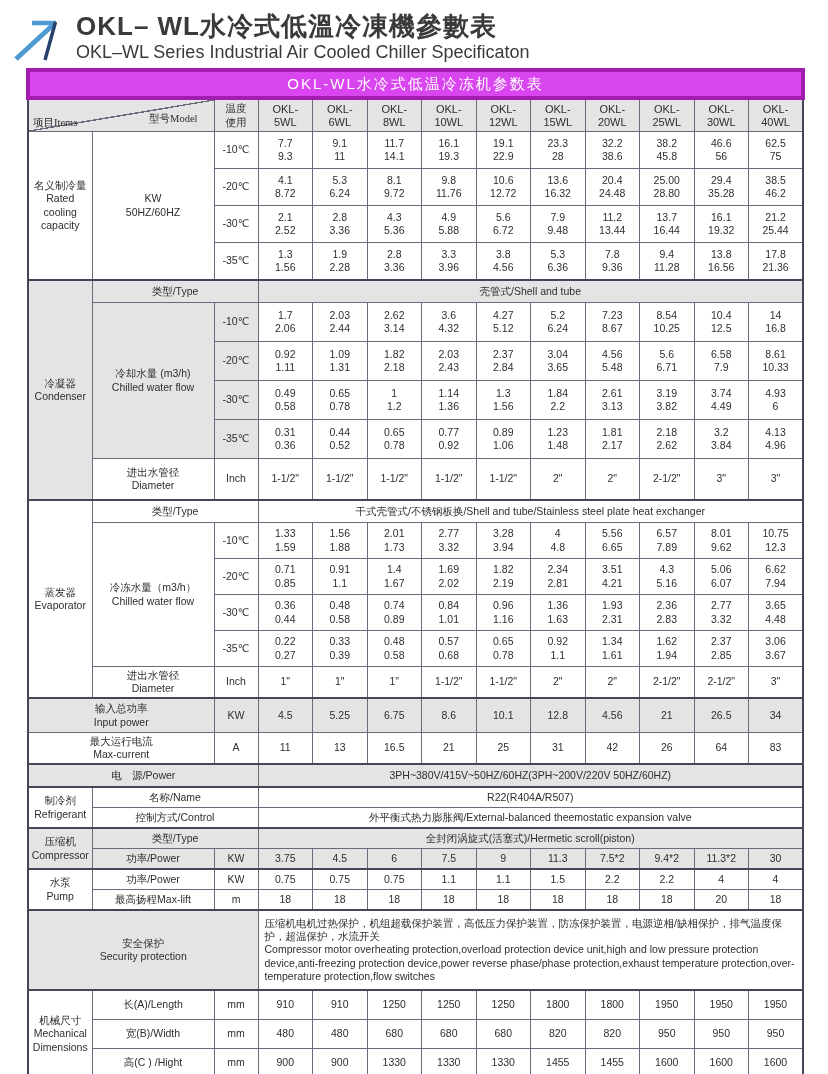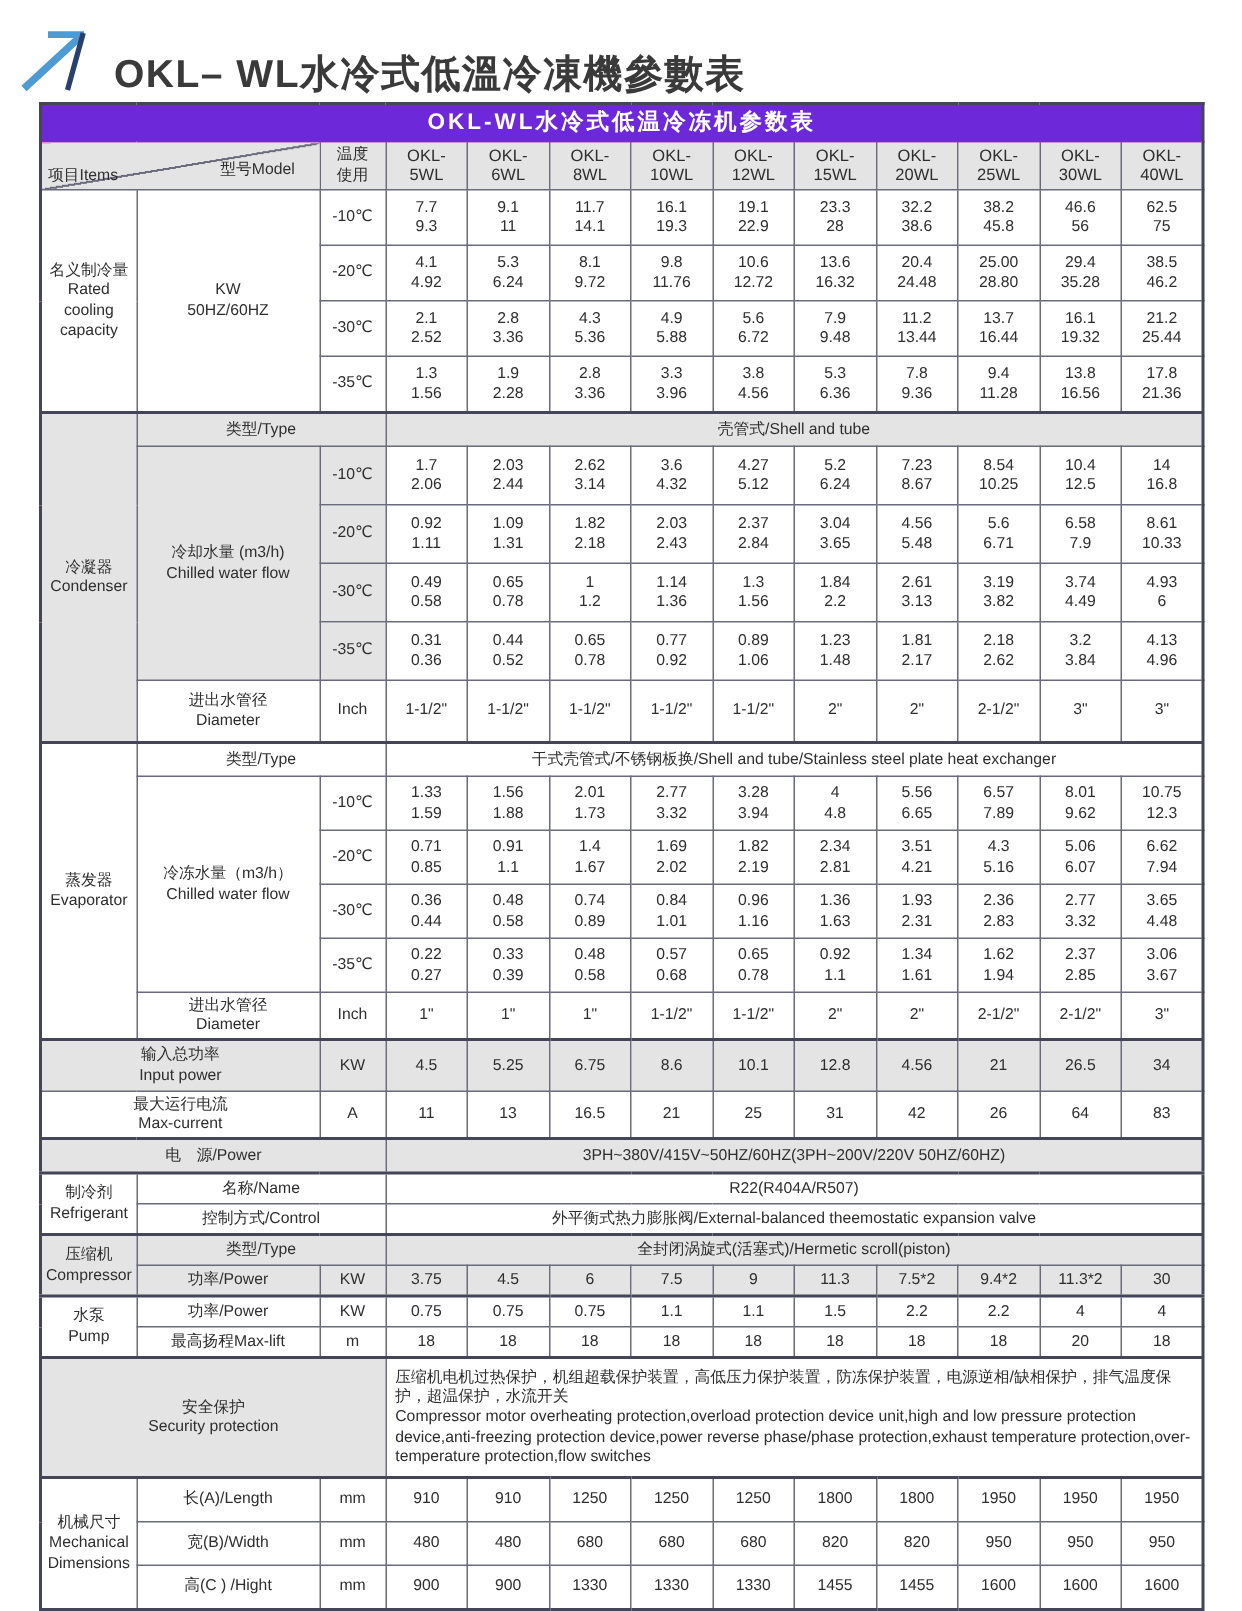--- a/index.html
+++ b/index.html
@@ -6,24 +6,24 @@
   body{width:828px;height:1074px;font-family:"Liberation Sans","DejaVu Sans",sans-serif;color:#2e2e2e;position:relative;}
   .doc-header{display:flex;align-items:flex-end;padding:8px 0 0 8px;height:56px;}
   .logo{width:60px;height:52px;flex:0 0 auto;}
   .titles{margin-left:8px;}
   .t-cn{font-size:26px;font-weight:bold;color:#3a3a3a;letter-spacing:1px;line-height:1.1;}
   .t-en{font-size:18px;color:#3a3a3a;line-height:1.2;margin-top:2px;}
   table{border-collapse:collapse;table-layout:fixed;width:775px;margin:4px 0 0 26px;border:2px solid #45455a;}
   td{border:1px solid #6a6a7d;text-align:center;vertical-align:middle;padding:1px 2px;font-size:10.5px;line-height:1.25;overflow:hidden;}
   .pre{white-space:pre-line;}
   .g{background:#e4e4e4;}
-  .banner{background:#6d28d9;color:#ffffff;font-size:15px;font-weight:bold;letter-spacing:2px;height:22px;border:1px solid #a21caf;}
+  .banner{background:#d946ef;color:#ffffff;font-size:15px;font-weight:normal;letter-spacing:2px;height:22px;border:4px solid #a21caf;}
   tr.hdr td{height:29px;}
   .mdl{font-size:11px;line-height:1.1;}
-  .diag{position:relative;background-color:#e4e4e4;background-image:linear-gradient(to bottom right,transparent calc(50% - 0.7px),#6a6a7d calc(50% - 0.7px),#6a6a7d calc(50% + 0.7px),transparent calc(50% + 0.7px));}
+  .diag{position:relative;background-color:#e4e4e4;background-image:linear-gradient(to bottom right,transparent calc(50% - 0.7px),#6a6a7d calc(50% - 0.7px),#6a6a7d calc(50% + 0.7px),transparent calc(50% + 0.7px));font-family:Liberation Serif, serif;}
   .diag .items{position:absolute;left:4px;bottom:2px;font-size:10.5px;}
   .diag .model{position:absolute;right:16px;top:38%;font-size:10.5px;}
   .v{font-size:10.5px;}
   .lbl{font-size:10.5px;}
   .left{text-align:left;padding:3px 6px;border-radius:12px;}
   tr.h35 td{height:34px;} tr.h36 td{height:36px;} tr.h19 td{height:19px;}
   tr.h38 td{height:38px;} tr.h33 td{height:33px;} tr.h28 td{height:28px;}
   tr.h31 td{height:31px;} tr.h17 td{height:17px;} tr.h72 td{height:72px;}
   tr.h26 td{height:26px;} tr.hw td{height:36px;}
   tr.sec td{border-top:2px solid #45455a;}
@@ -32,20 +32,21 @@
 <body>
 
 <div class="doc-header">
   <svg class="logo" viewBox="0 0 60 52">
     <path d="M8 47 L46 12" stroke="#4e9ad2" stroke-width="5" fill="none"></path>
     <path d="M24 11 L48 11" stroke="#4e9ad2" stroke-width="4.5" fill="none"></path>
     <path d="M47.5 10 L37 48" stroke="#27406e" stroke-width="3.5" fill="none"></path>
   </svg>
   <div class="titles">
     <div class="t-cn">OKL– WL水冷式低溫冷凍機參數表</div>
+    <div class="t-en">OKL–WL Series Industrial Air Cooled Chiller Specificaton</div>
   </div>
 </div>
 
 <table>
   <colgroup>
     <col style="width:64px">
       <col style="width:122px">
       <col style="width:44px">
     <col style="width:54.5px">
       <col style="width:54.5px">
@@ -115,21 +116,21 @@
         <td class="v pre">38.2
 45.8</td>
         <td class="v pre">46.6
 56</td>
         <td class="v pre">62.5
 75</td>
       </tr>
   <tr class="h35">
     <td class="lbl">-20℃</td>
   <td class="v pre">4.1
-4.92</td>
+8.72</td>
         <td class="v pre">5.3
 6.24</td>
         <td class="v pre">8.1
 9.72</td>
         <td class="v pre">9.8
 11.76</td>
         <td class="v pre">10.6
 12.72</td>
         <td class="v pre">13.6
 16.32</td>

